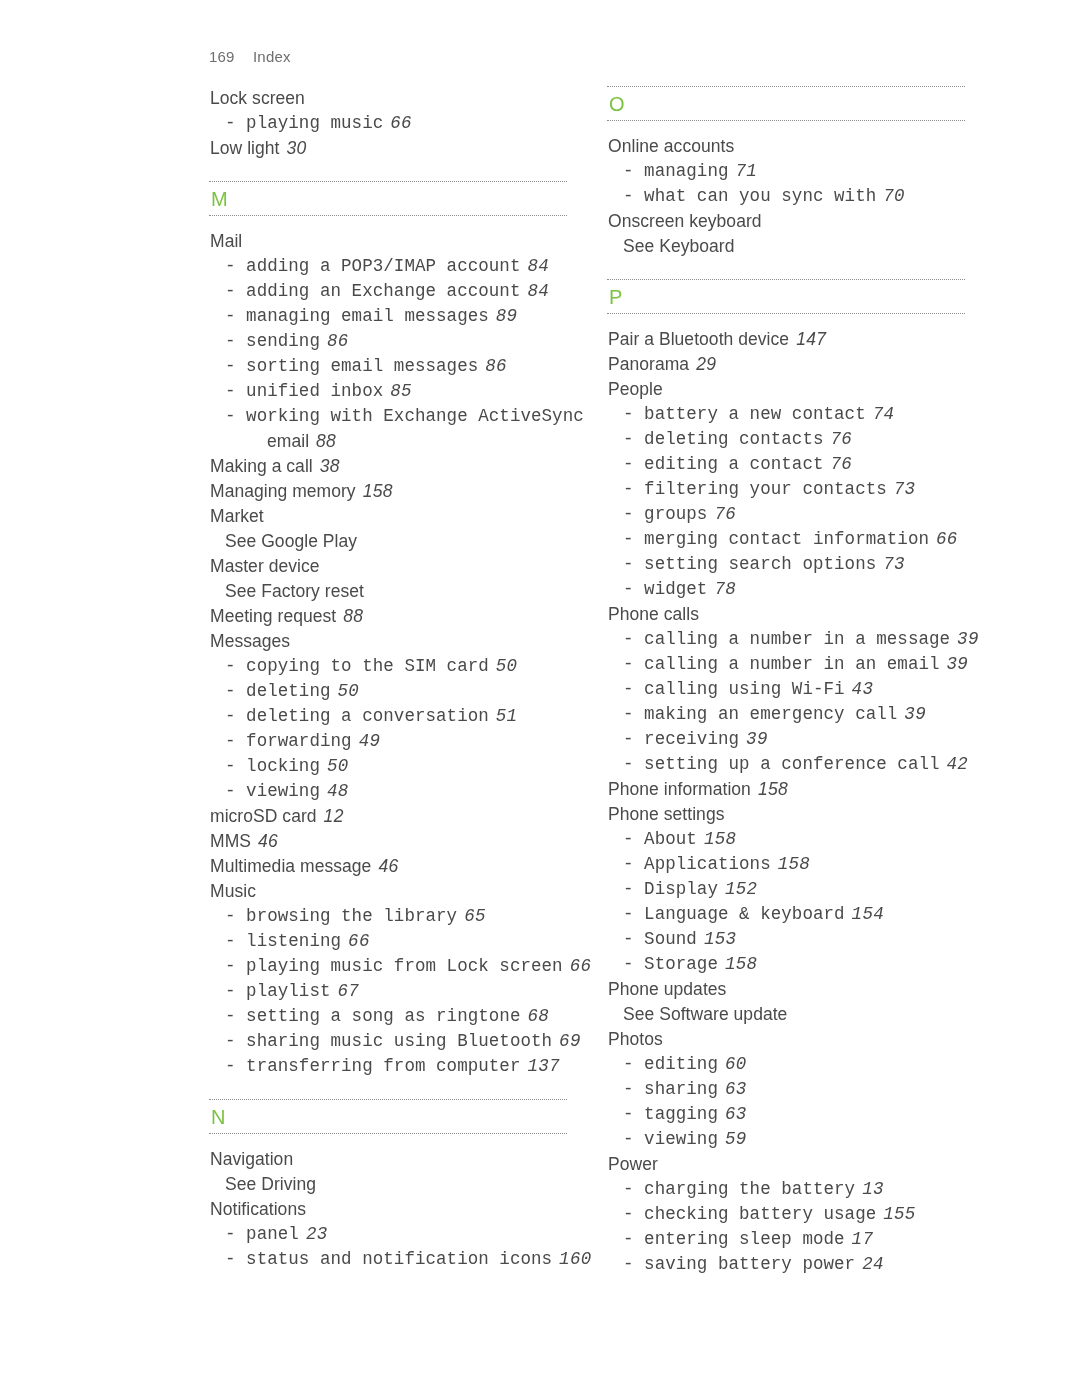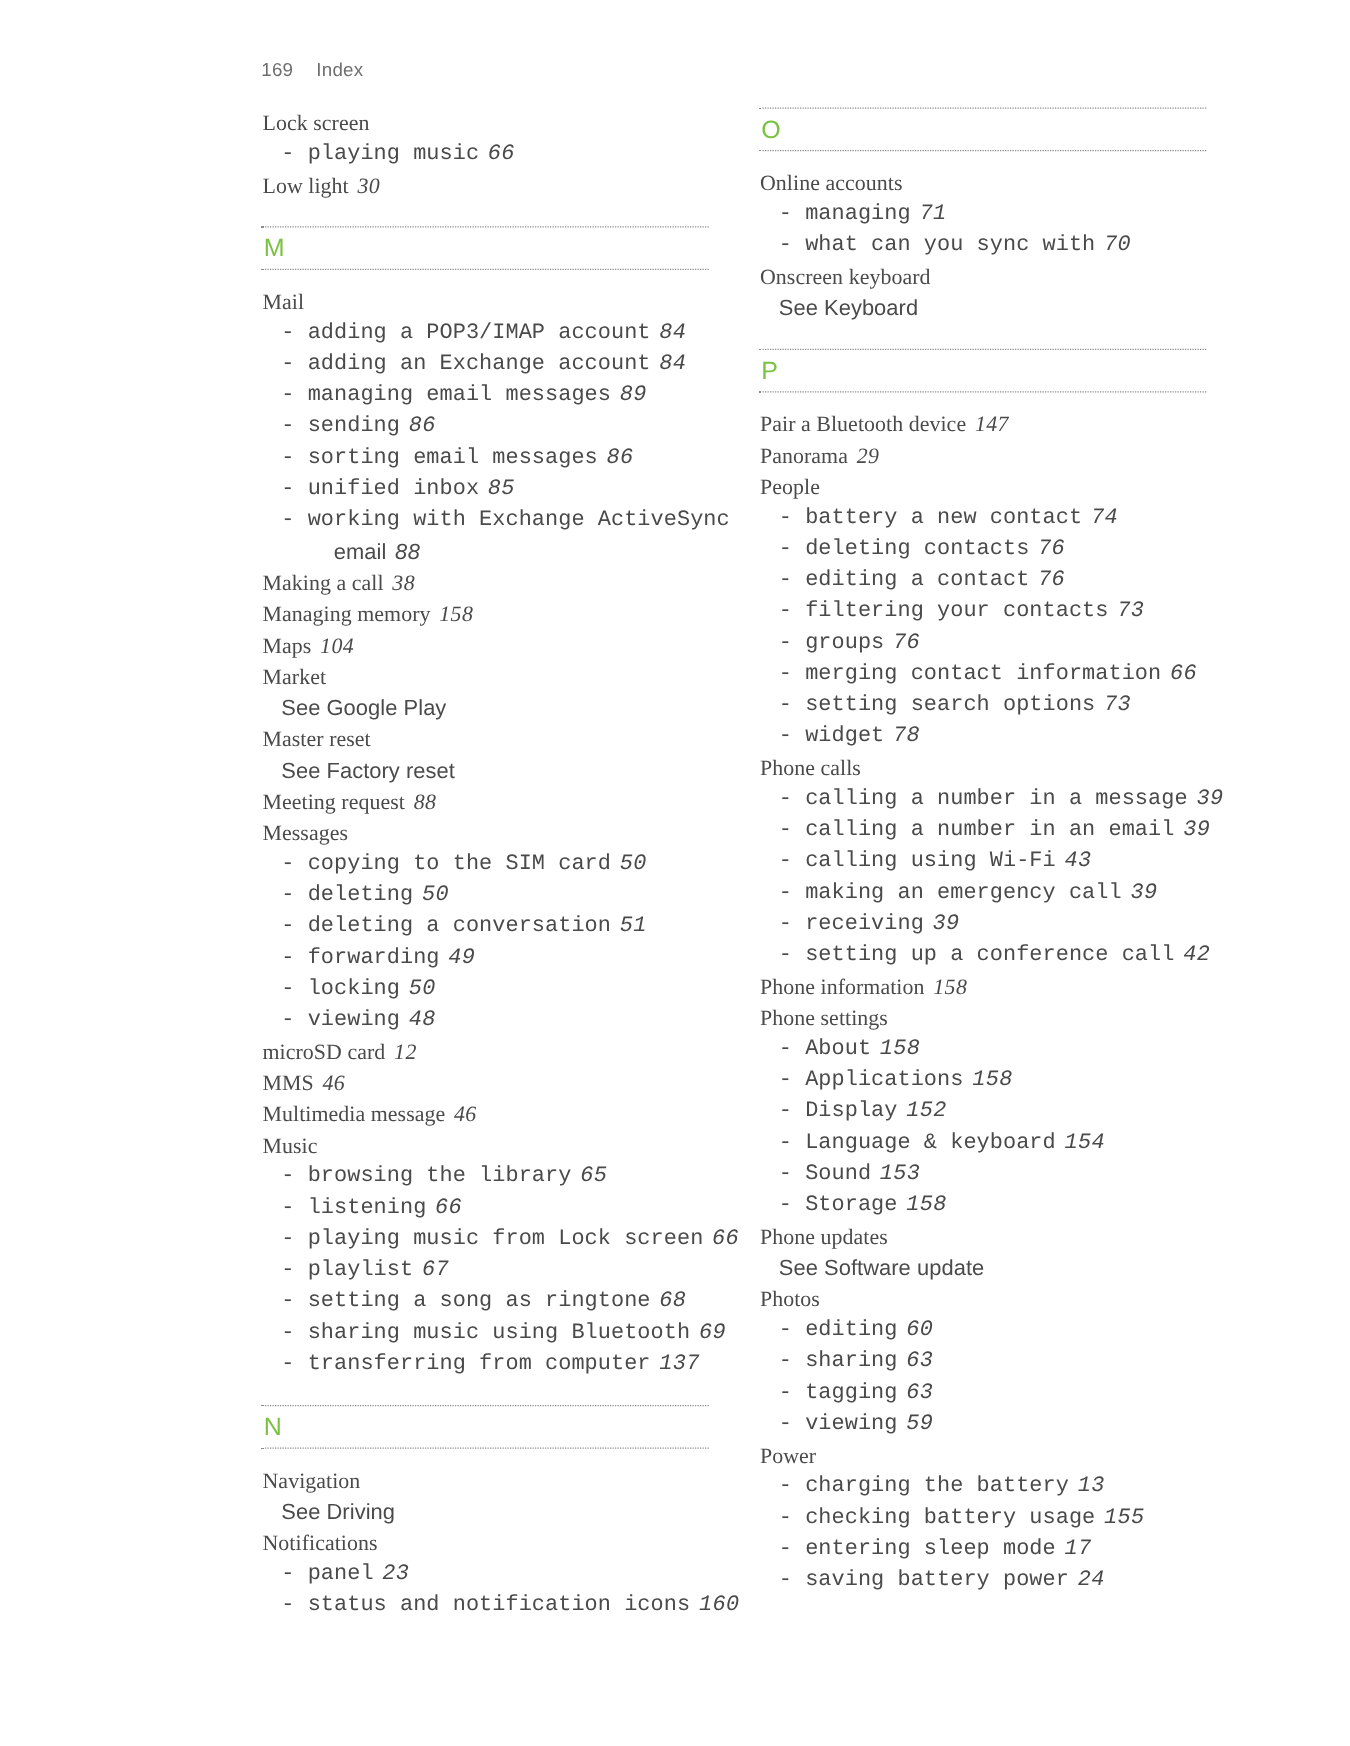--- a/index.html
+++ b/index.html
@@ -76,21 +76,20 @@
   
   .entry {
     font-size: 17.5px;
     line-height: 25px;
     color: #4a4a4a;
     white-space: nowrap;
     letter-spacing: 0.05px;
   }
   .entry.level0 {
     padding-left: 1px;
-    font-family: Liberation Serif, serif;
   }
   .entry.level1 {
     padding-left: 16px;
     font-family: Liberation Mono, monospace;
   }
   .entry.see {
     padding-left: 16px;
   }
   .entry.cont {
     padding-left: 58px;
@@ -131,24 +130,23 @@
           <div class="entry level1"><span>- adding a POP3/IMAP account</span><span class="pg">84</span></div>
           <div class="entry level1"><span>- adding an Exchange account</span><span class="pg">84</span></div>
           <div class="entry level1"><span>- managing email messages</span><span class="pg">89</span></div>
           <div class="entry level1"><span>- sending</span><span class="pg">86</span></div>
           <div class="entry level1"><span>- sorting email messages</span><span class="pg">86</span></div>
           <div class="entry level1"><span>- unified inbox</span><span class="pg">85</span></div>
           <div class="entry level1"><span>- working with Exchange ActiveSync</span></div>
           <div class="entry cont"><span>email</span><span class="pg">88</span></div>
           <div class="entry level0"><span>Making a call</span><span class="pg">38</span></div>
           <div class="entry level0"><span>Managing memory</span><span class="pg">158</span></div>
-          <div class="entry level0"><span>Maps</span><span class="pg">104</span></div>
           <div class="entry level0"><span>Market</span></div>
           <div class="entry see"><span>See Google Play</span></div>
-          <div class="entry level0"><span>Master reset</span></div>
+          <div class="entry level0"><span>Master device</span></div>
           <div class="entry see"><span>See Factory reset</span></div>
           <div class="entry level0"><span>Meeting request</span><span class="pg">88</span></div>
           <div class="entry level0"><span>Messages</span></div>
           <div class="entry level1"><span>- copying to the SIM card</span><span class="pg">50</span></div>
           <div class="entry level1"><span>- deleting</span><span class="pg">50</span></div>
           <div class="entry level1"><span>- deleting a conversation</span><span class="pg">51</span></div>
           <div class="entry level1"><span>- forwarding</span><span class="pg">49</span></div>
           <div class="entry level1"><span>- locking</span><span class="pg">50</span></div>
           <div class="entry level1"><span>- viewing</span><span class="pg">48</span></div>
           <div class="entry level0"><span>microSD card</span><span class="pg">12</span></div>

